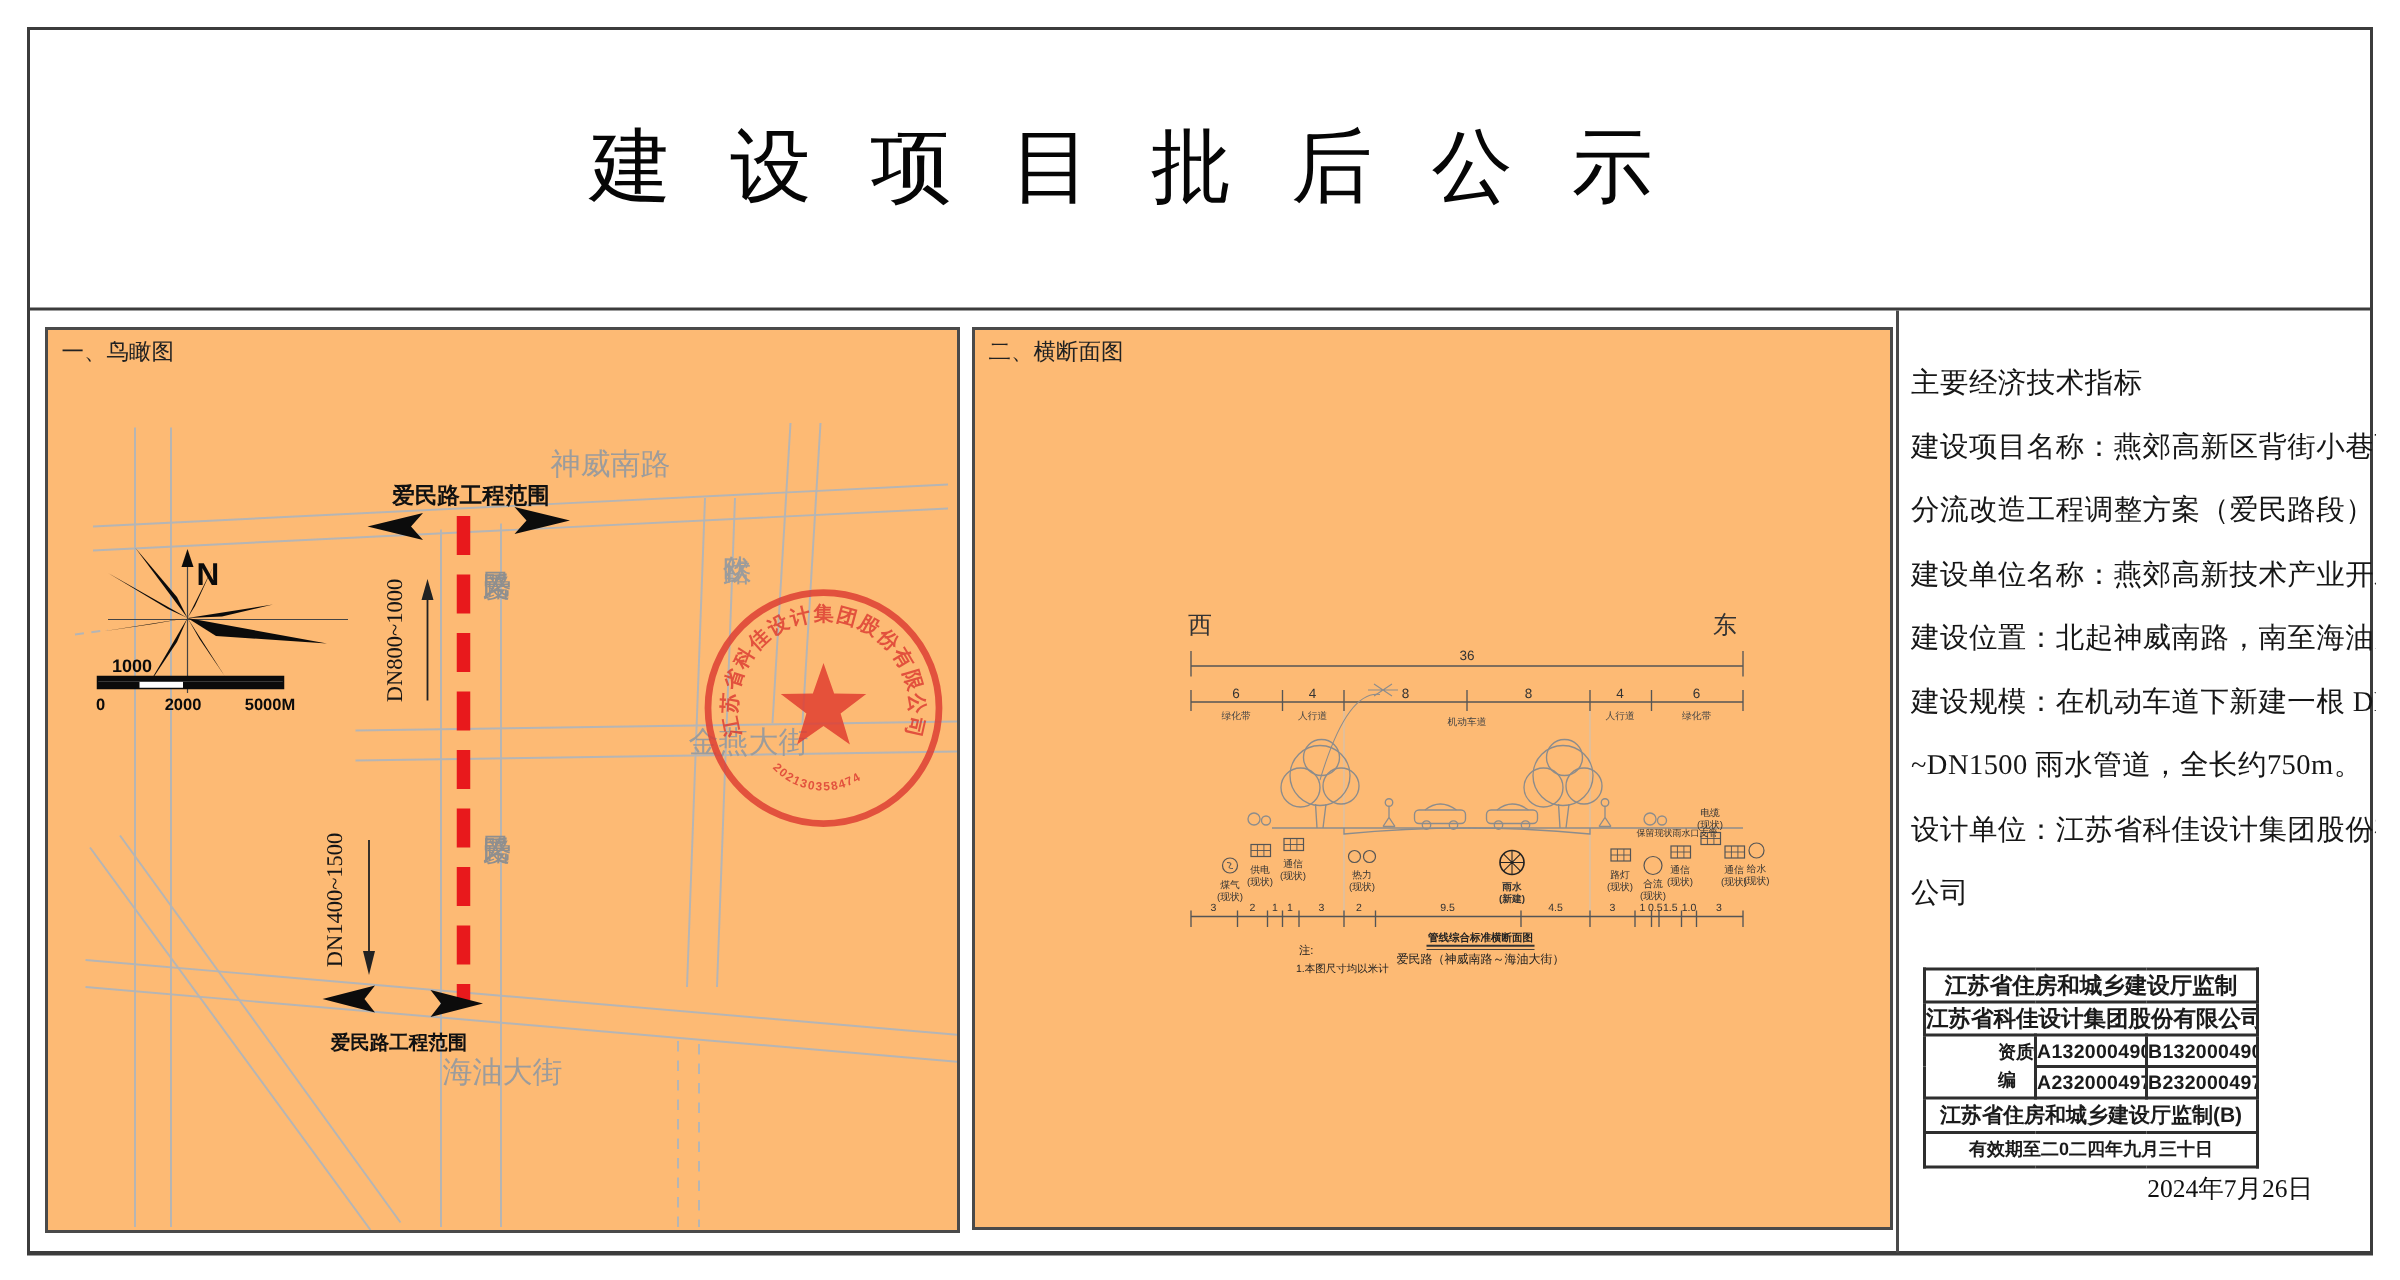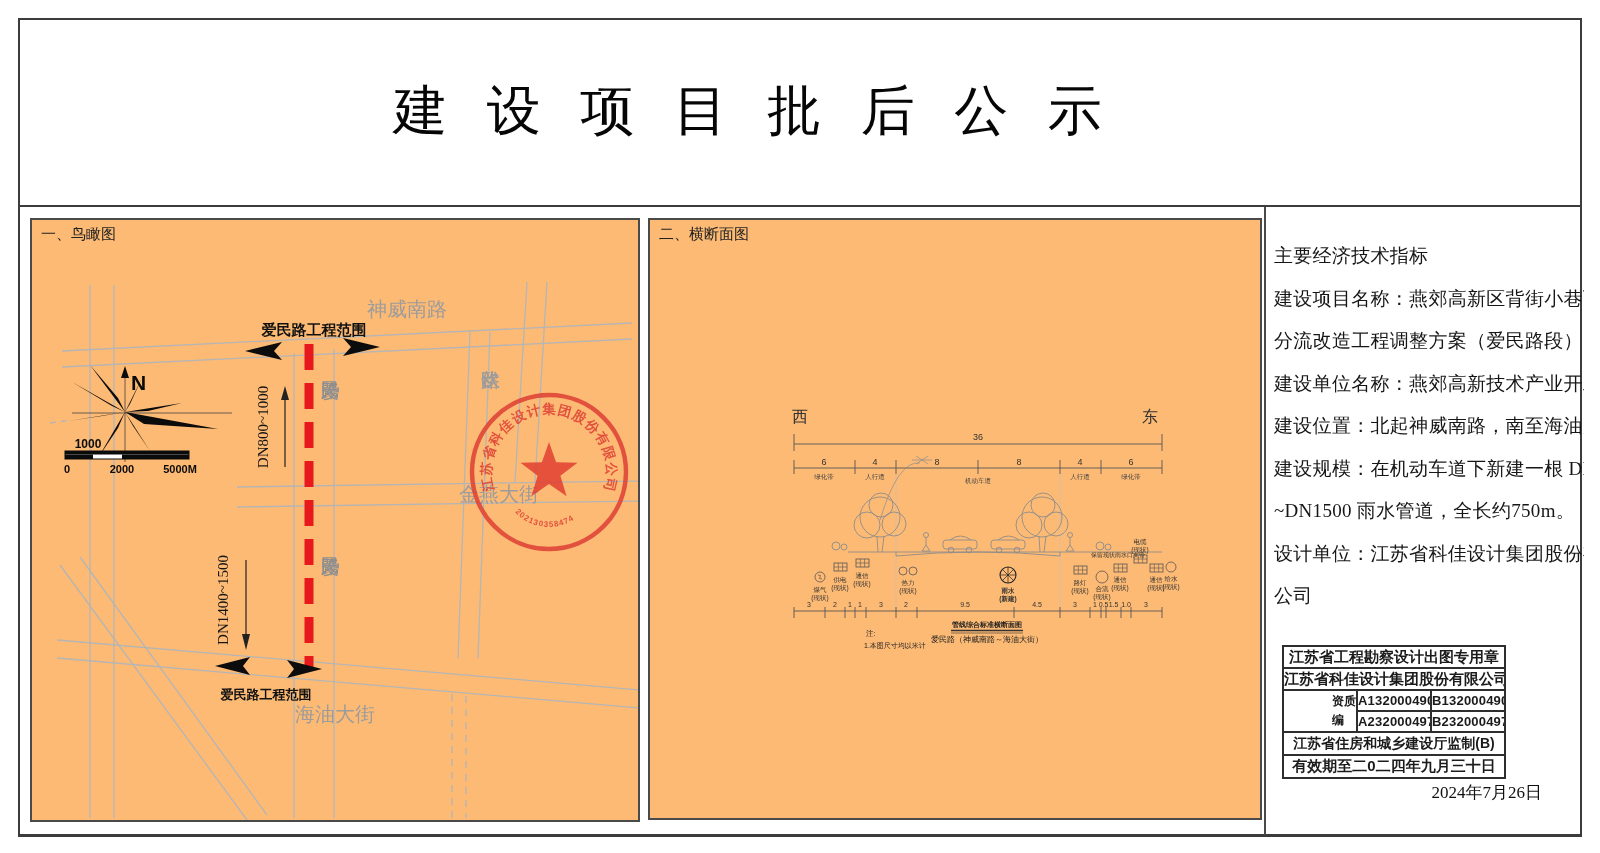--- a/index.html
+++ b/index.html
@@ -349,40 +349,40 @@
     <div class="rp-line">建设位置：北起神威南路，南至海油大街</div>
     <div class="rp-line">建设规模：在机动车道下新建一根 DN800</div>
     <div class="rp-line">~DN1500 雨水管道，全长约750m。</div>
     <div class="rp-line">设计单位：江苏省科佳设计集团股份有限</div>
     <div class="rp-line">公司</div>
   </div>
 
   <table class="stamp-table">
     <tbody>
         <tr>
-          <td colspan="3" class="h20">江苏省工程勘察设计出图专用章</td>
+          <td colspan="3" class="h20">江苏省住房和城乡建设厅监制</td>
         </tr>
     <tr>
           <td colspan="3" class="h20">江苏省科佳设计集团股份有限公司</td>
         </tr>
     <tr class="h21">
       <td rowspan="2" class="certcell" style="width:70px;">
         <div>资质证书</div>
         <div>编　号</div>
       </td>
       <td class="num" style="width:77px;">A132000490</td>
       <td class="num" style="width:77px;">B132000490</td>
     </tr>
     <tr class="h21">
       <td class="num">A232000497</td>
       <td class="num">B232000497</td>
     </tr>
     <tr>
           <td colspan="3" class="h21" style="font-size:14px;">江苏省住房和城乡建设厅监制(B)</td>
         </tr>
     <tr>
-          <td colspan="3" class="h21" style="font-size:15px;">有效期至二0二四年九月三十日</td>
+          <td colspan="3" class="h21" style="font-size:12px;">有效期至二0二四年九月三十日</td>
         </tr>
   </tbody>
     </table>
 
   <div class="sheet-date">2024年7月26日</div>
 </div>
 
 </body></html>

